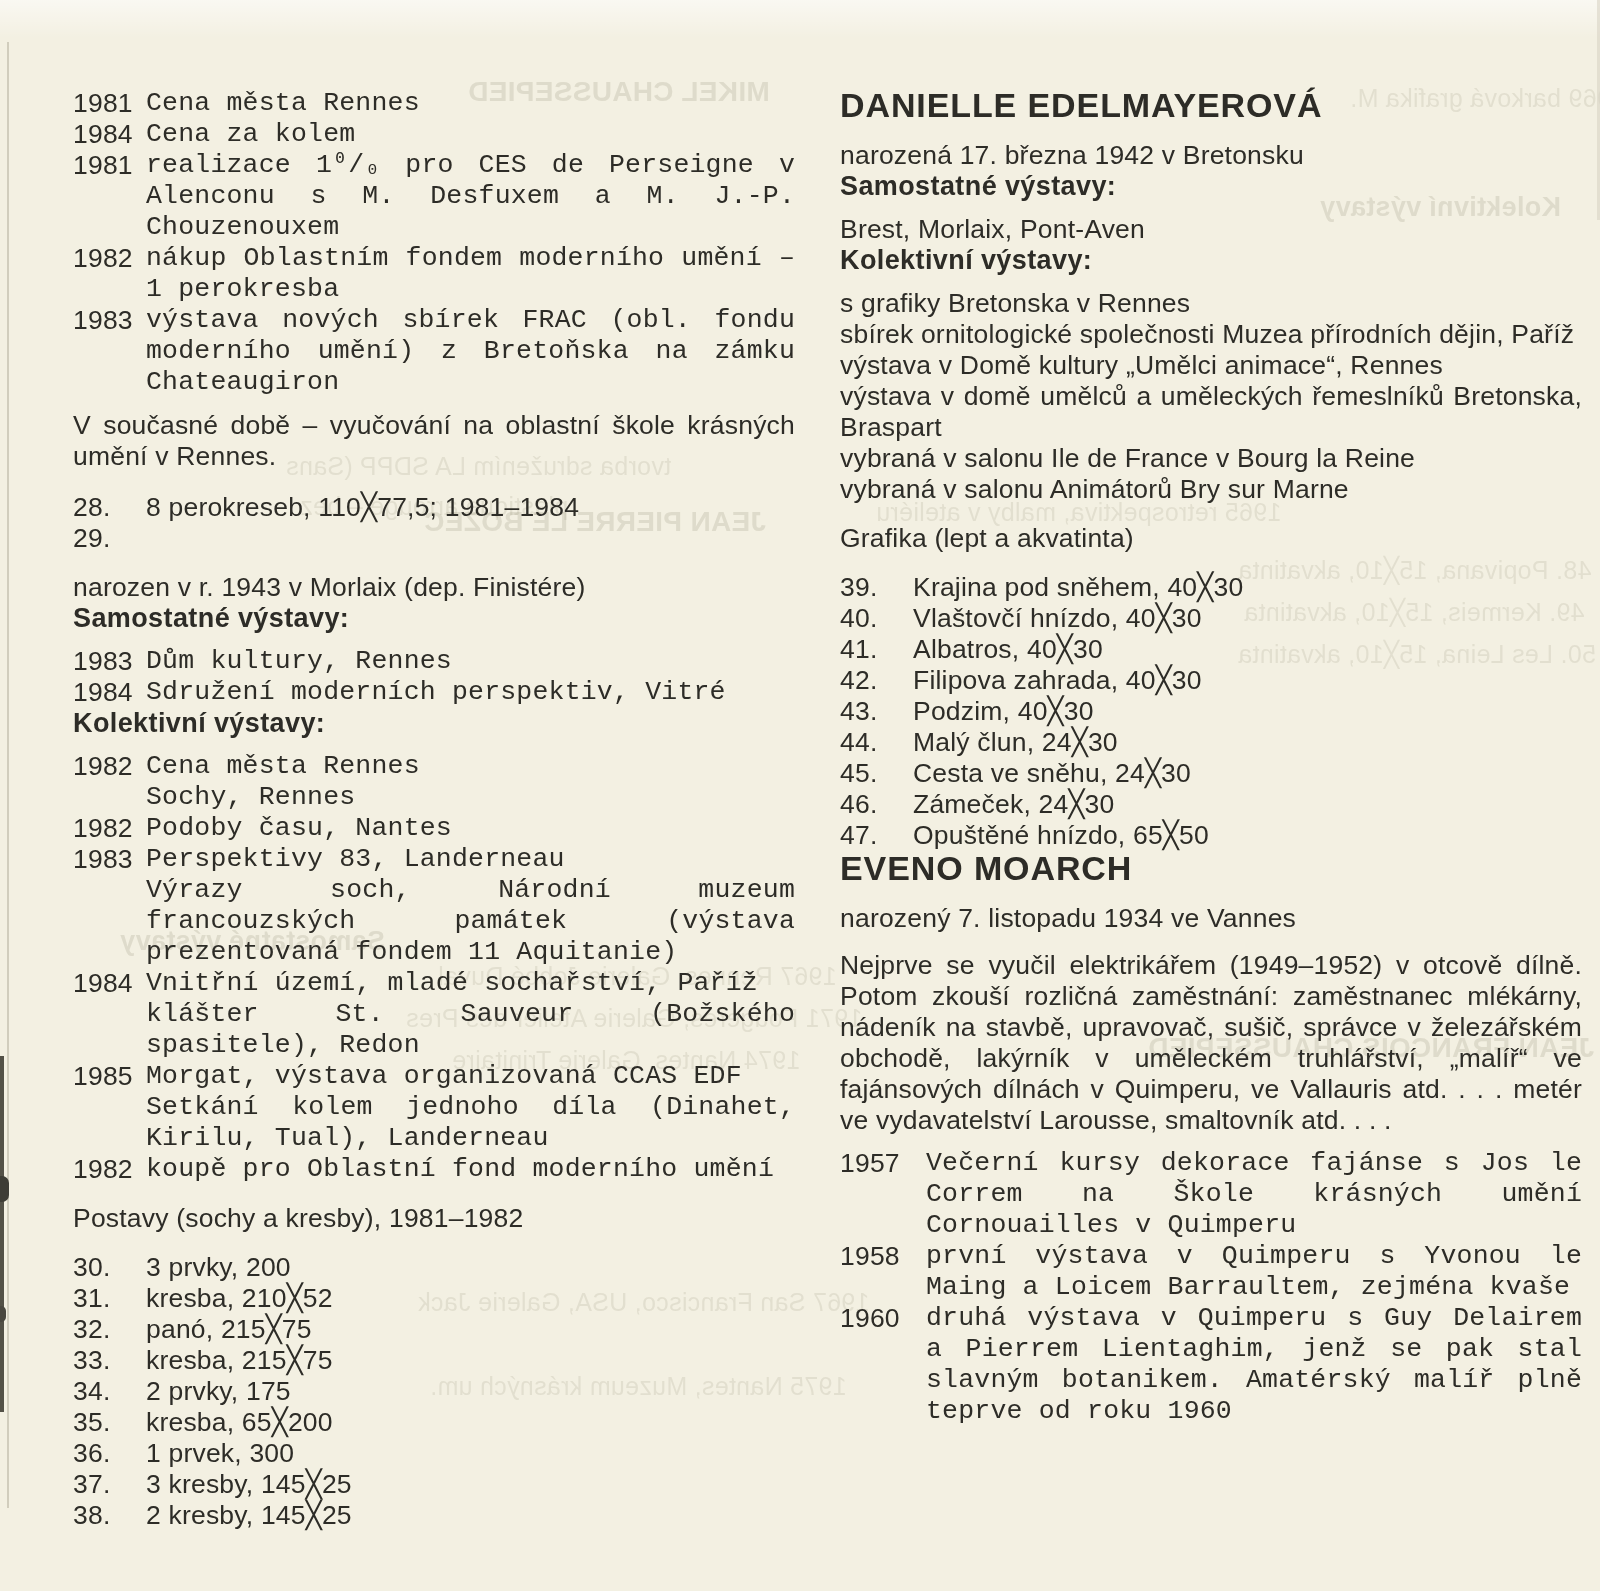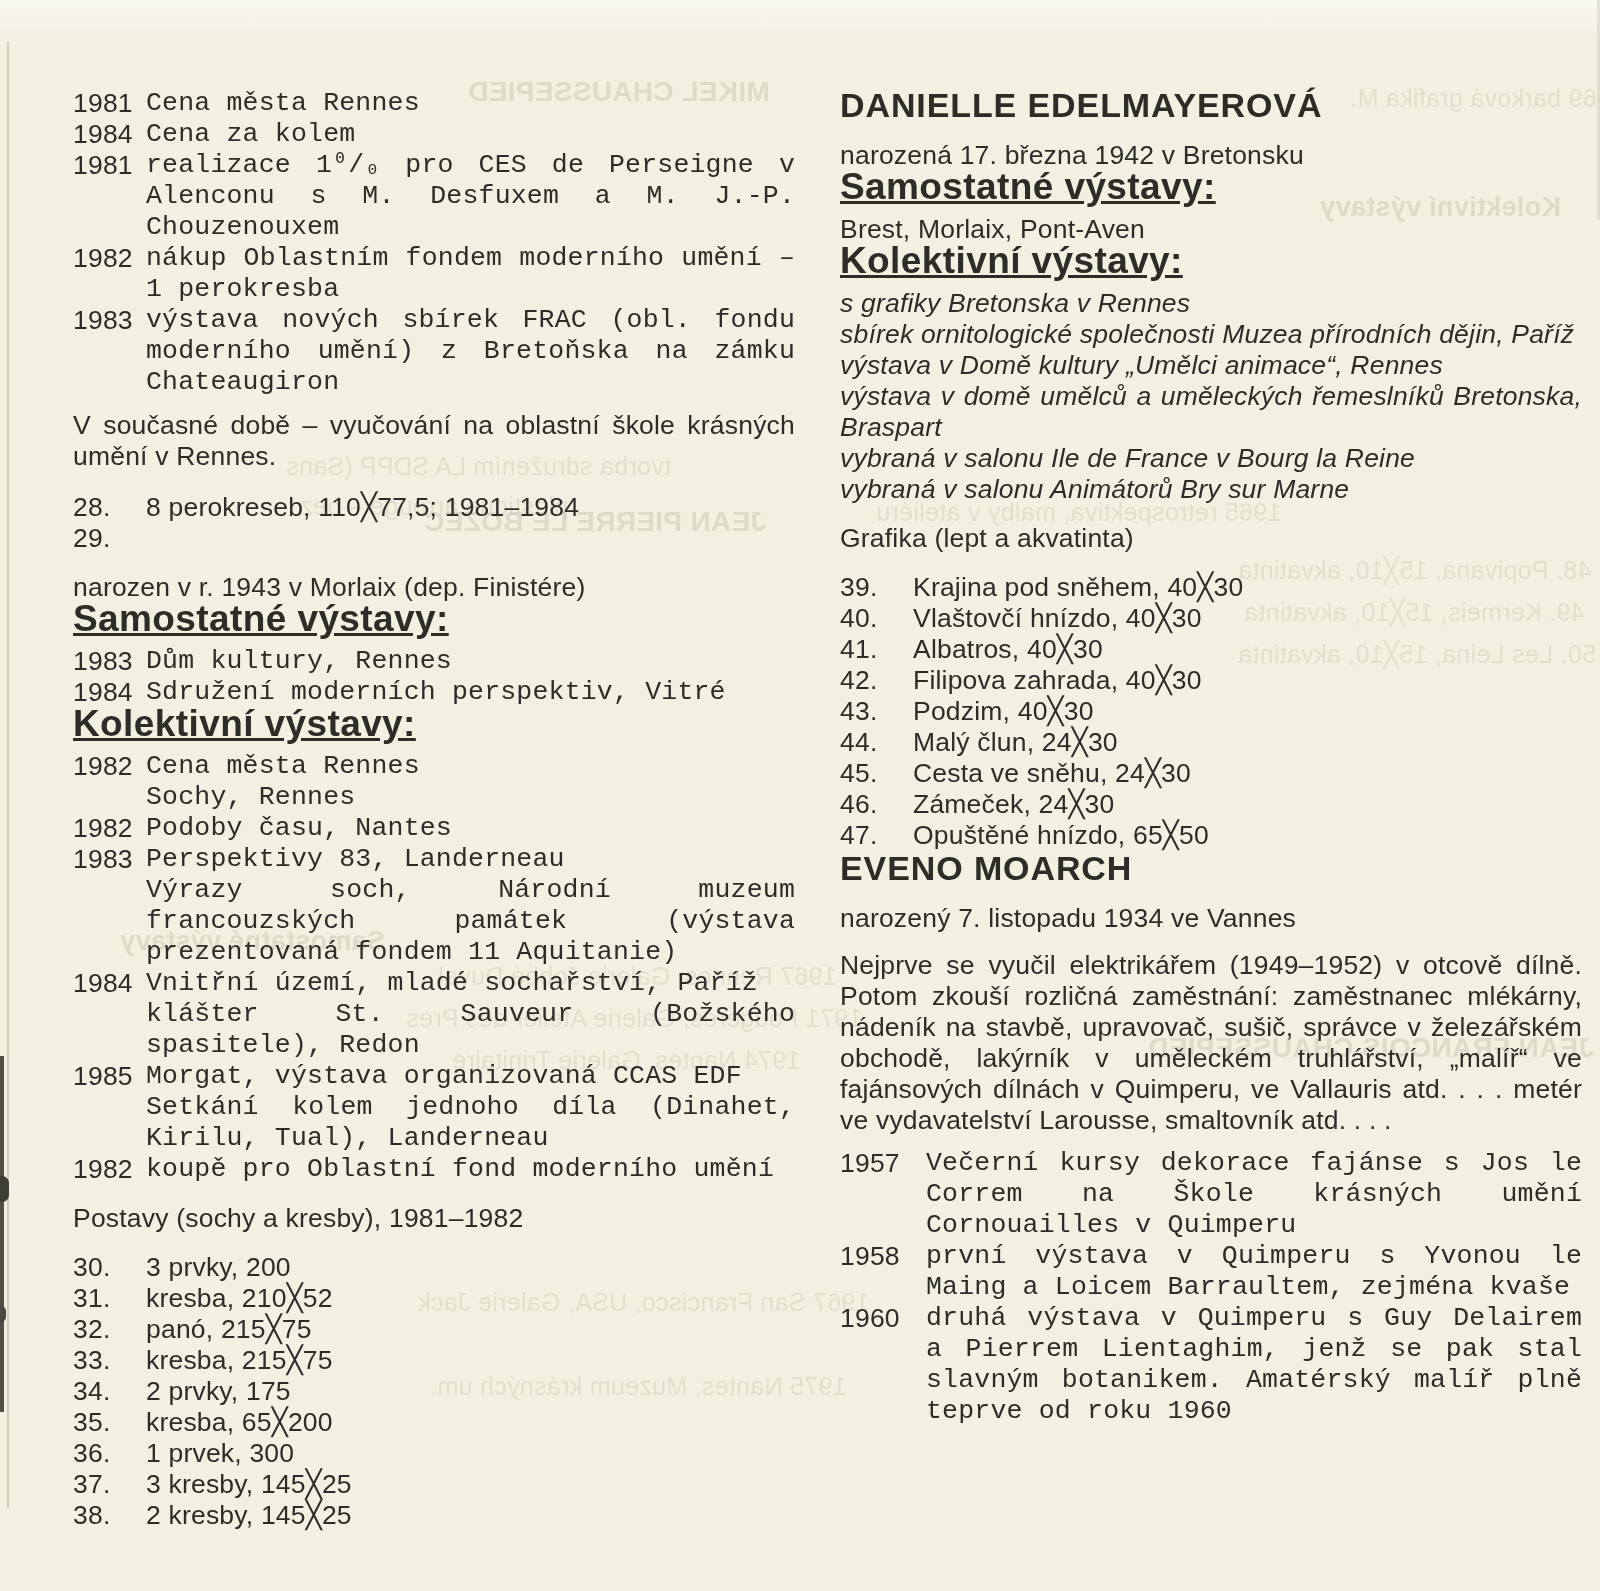--- a/index.html
+++ b/index.html
@@ -19,35 +19,35 @@
     background:
       linear-gradient(180deg, rgba(255,255,255,.55) 0px, rgba(255,255,255,0) 38px),
       radial-gradient(130% 105% at 50% 45%, rgba(0,0,0,0) 72%, rgba(96,90,62,.10) 100%);
   }
   
   .col{position:absolute;top:88px;font-size:26.5px;line-height:31px;letter-spacing:.2px;margin-left:18px;}
   .col-left{left:55px;width:722px;}
   .col-right{left:822px;width:742px;}
 
   h2.artist{font-size:34px;line-height:34px;margin:0;font-weight:bold;letter-spacing:.9px;}
-  h3.subhead{font-size:37px;line-height:31px;margin:0;font-weight:bold;letter-spacing:.4px;text-decoration:underline;}
+  h3.subhead{font-size:27px;line-height:31px;margin:0;font-weight:bold;letter-spacing:.4px;}
   p{margin:0;}
   .justify{text-align:justify;}
 
   .entry{display:flex;}
   .entry .yr{flex:0 0 73px;}
   .col-right .entry .yr{flex:0 0 86px;}
   .entry .body{flex:1;min-width:0;}
   .entry .body .ln{text-align:justify;font-family:Liberation Mono, monospace;}
 
   .work{display:flex;}
   .work .num{flex:0 0 73px;}
   .work .body{flex:1;min-width:0;}
 
-  .line{text-align:justify;font-style:italic;}
+  .line{text-align:justify;}
 
   
   .mt-note{margin-top:12px}
   .mt-works{margin-top:20px}
   .mt-artist{margin-top:52px}
   .mt-artist2{margin-top:46px}
   .mt-born{margin-top:18px}
   .mt-sub{margin-top:28px}
   .mt-list{margin-top:12px}
   .mt-series{margin-top:18px}

